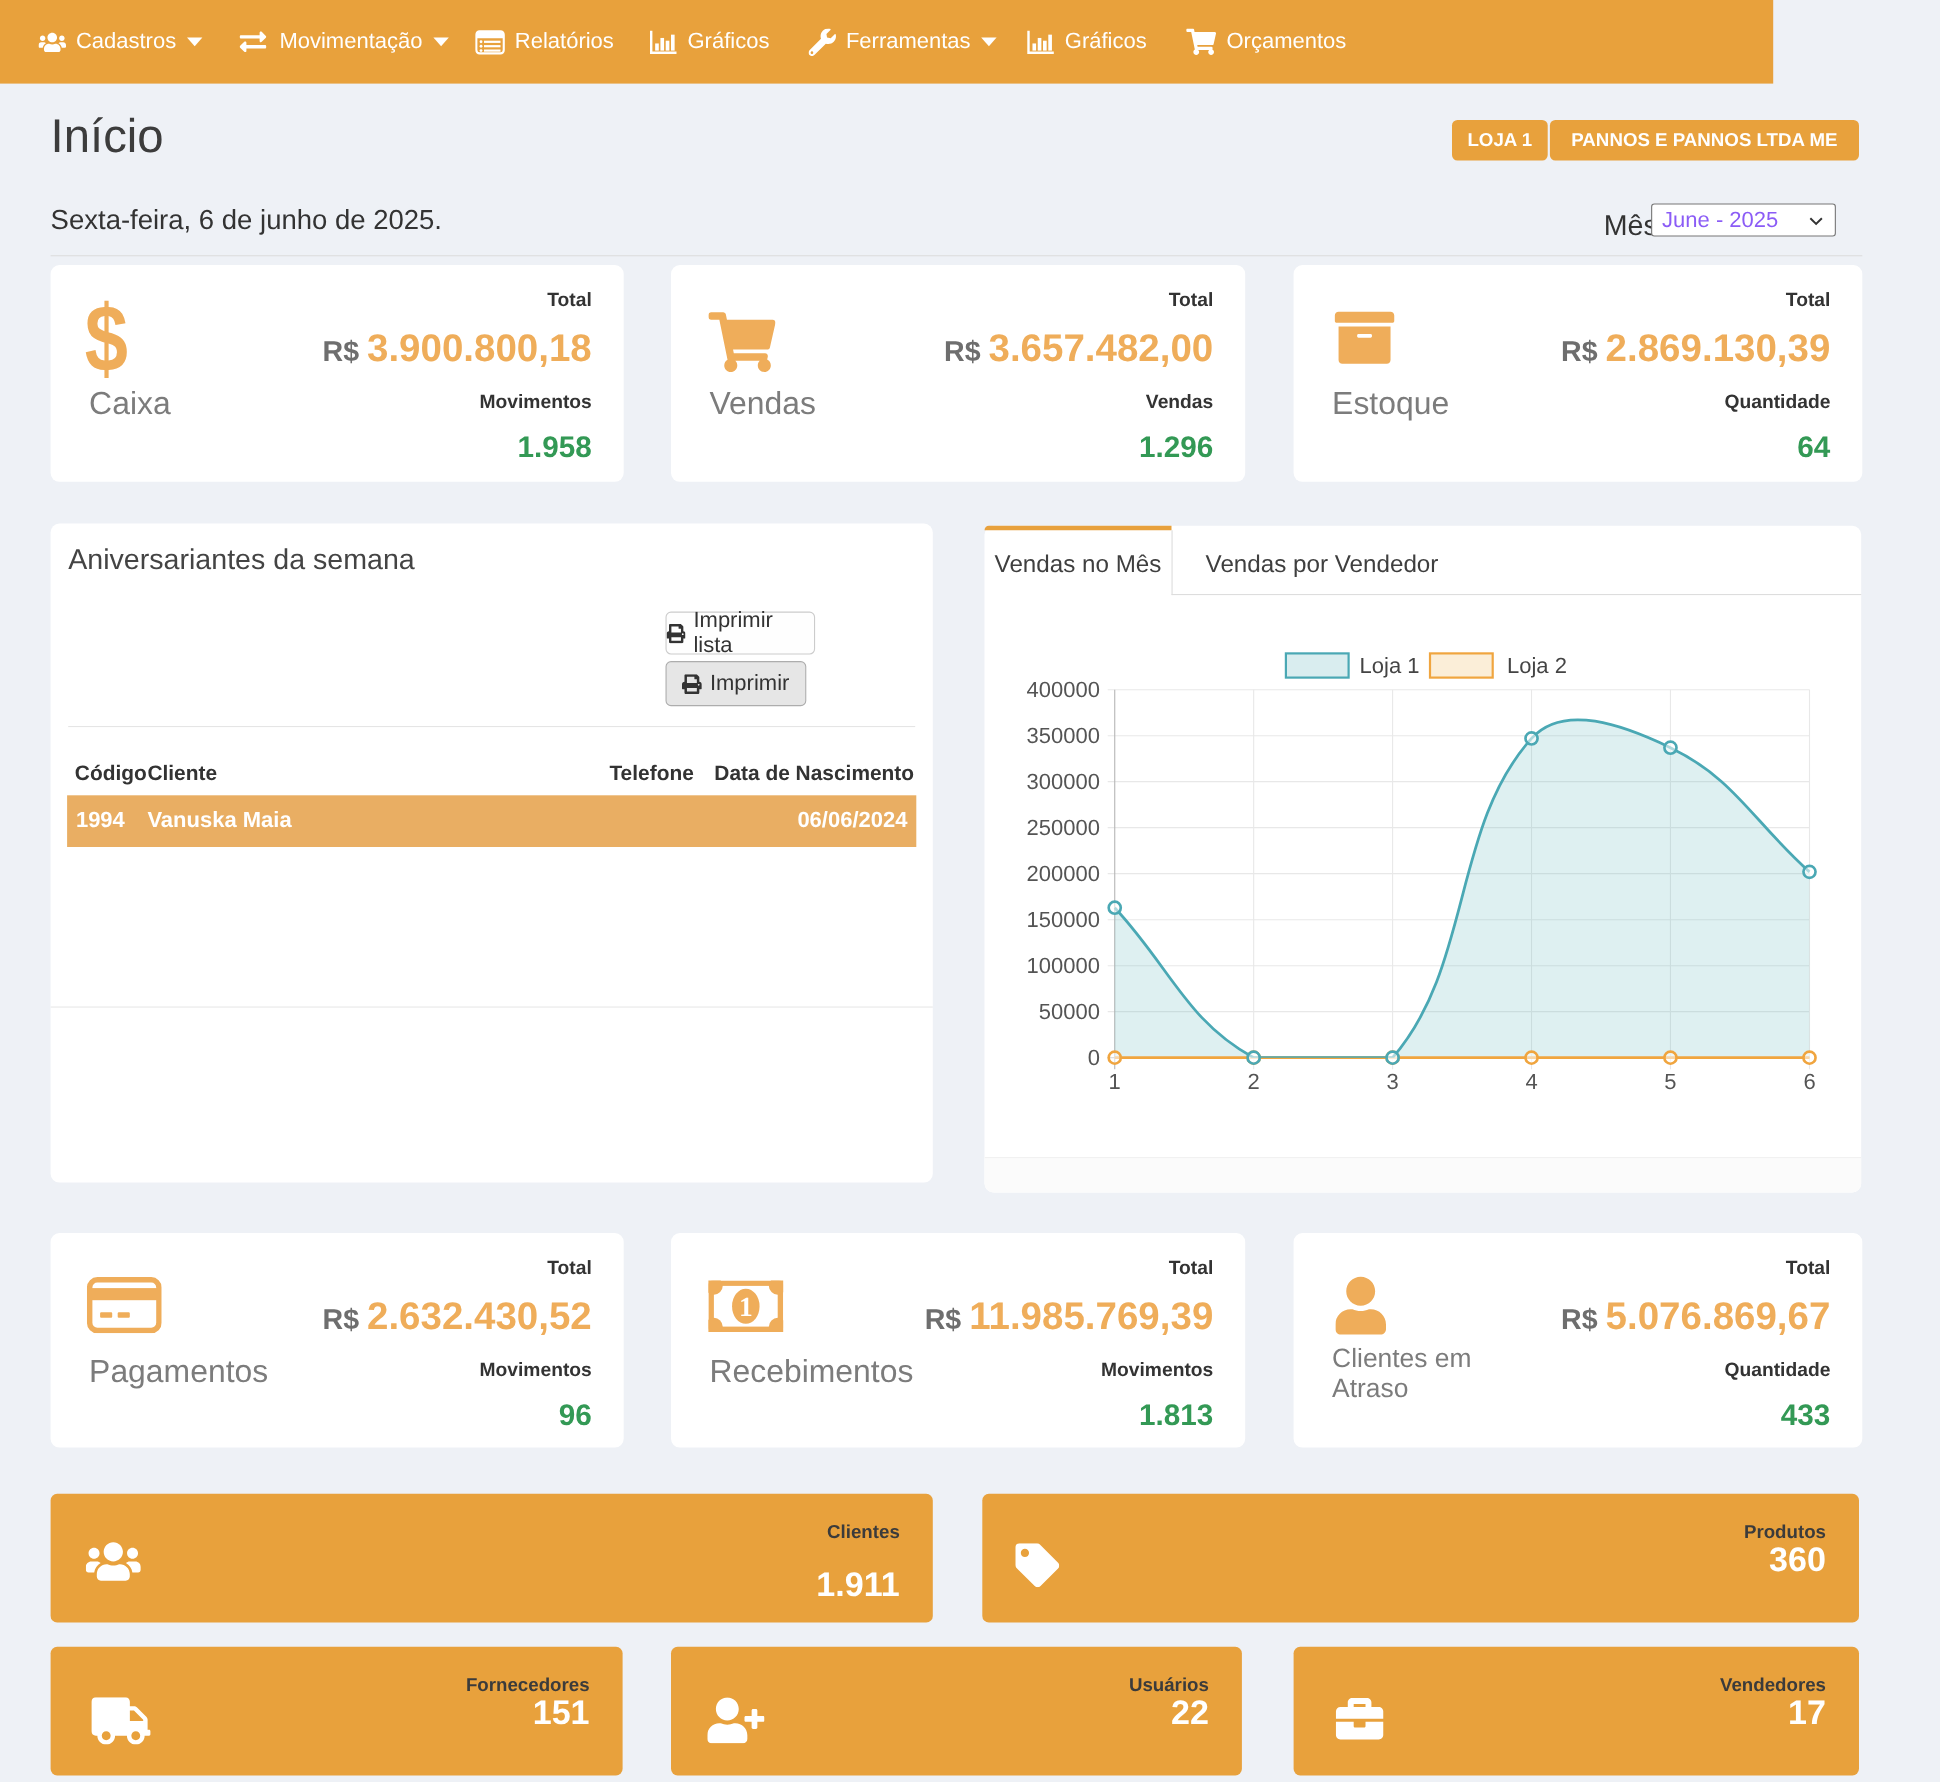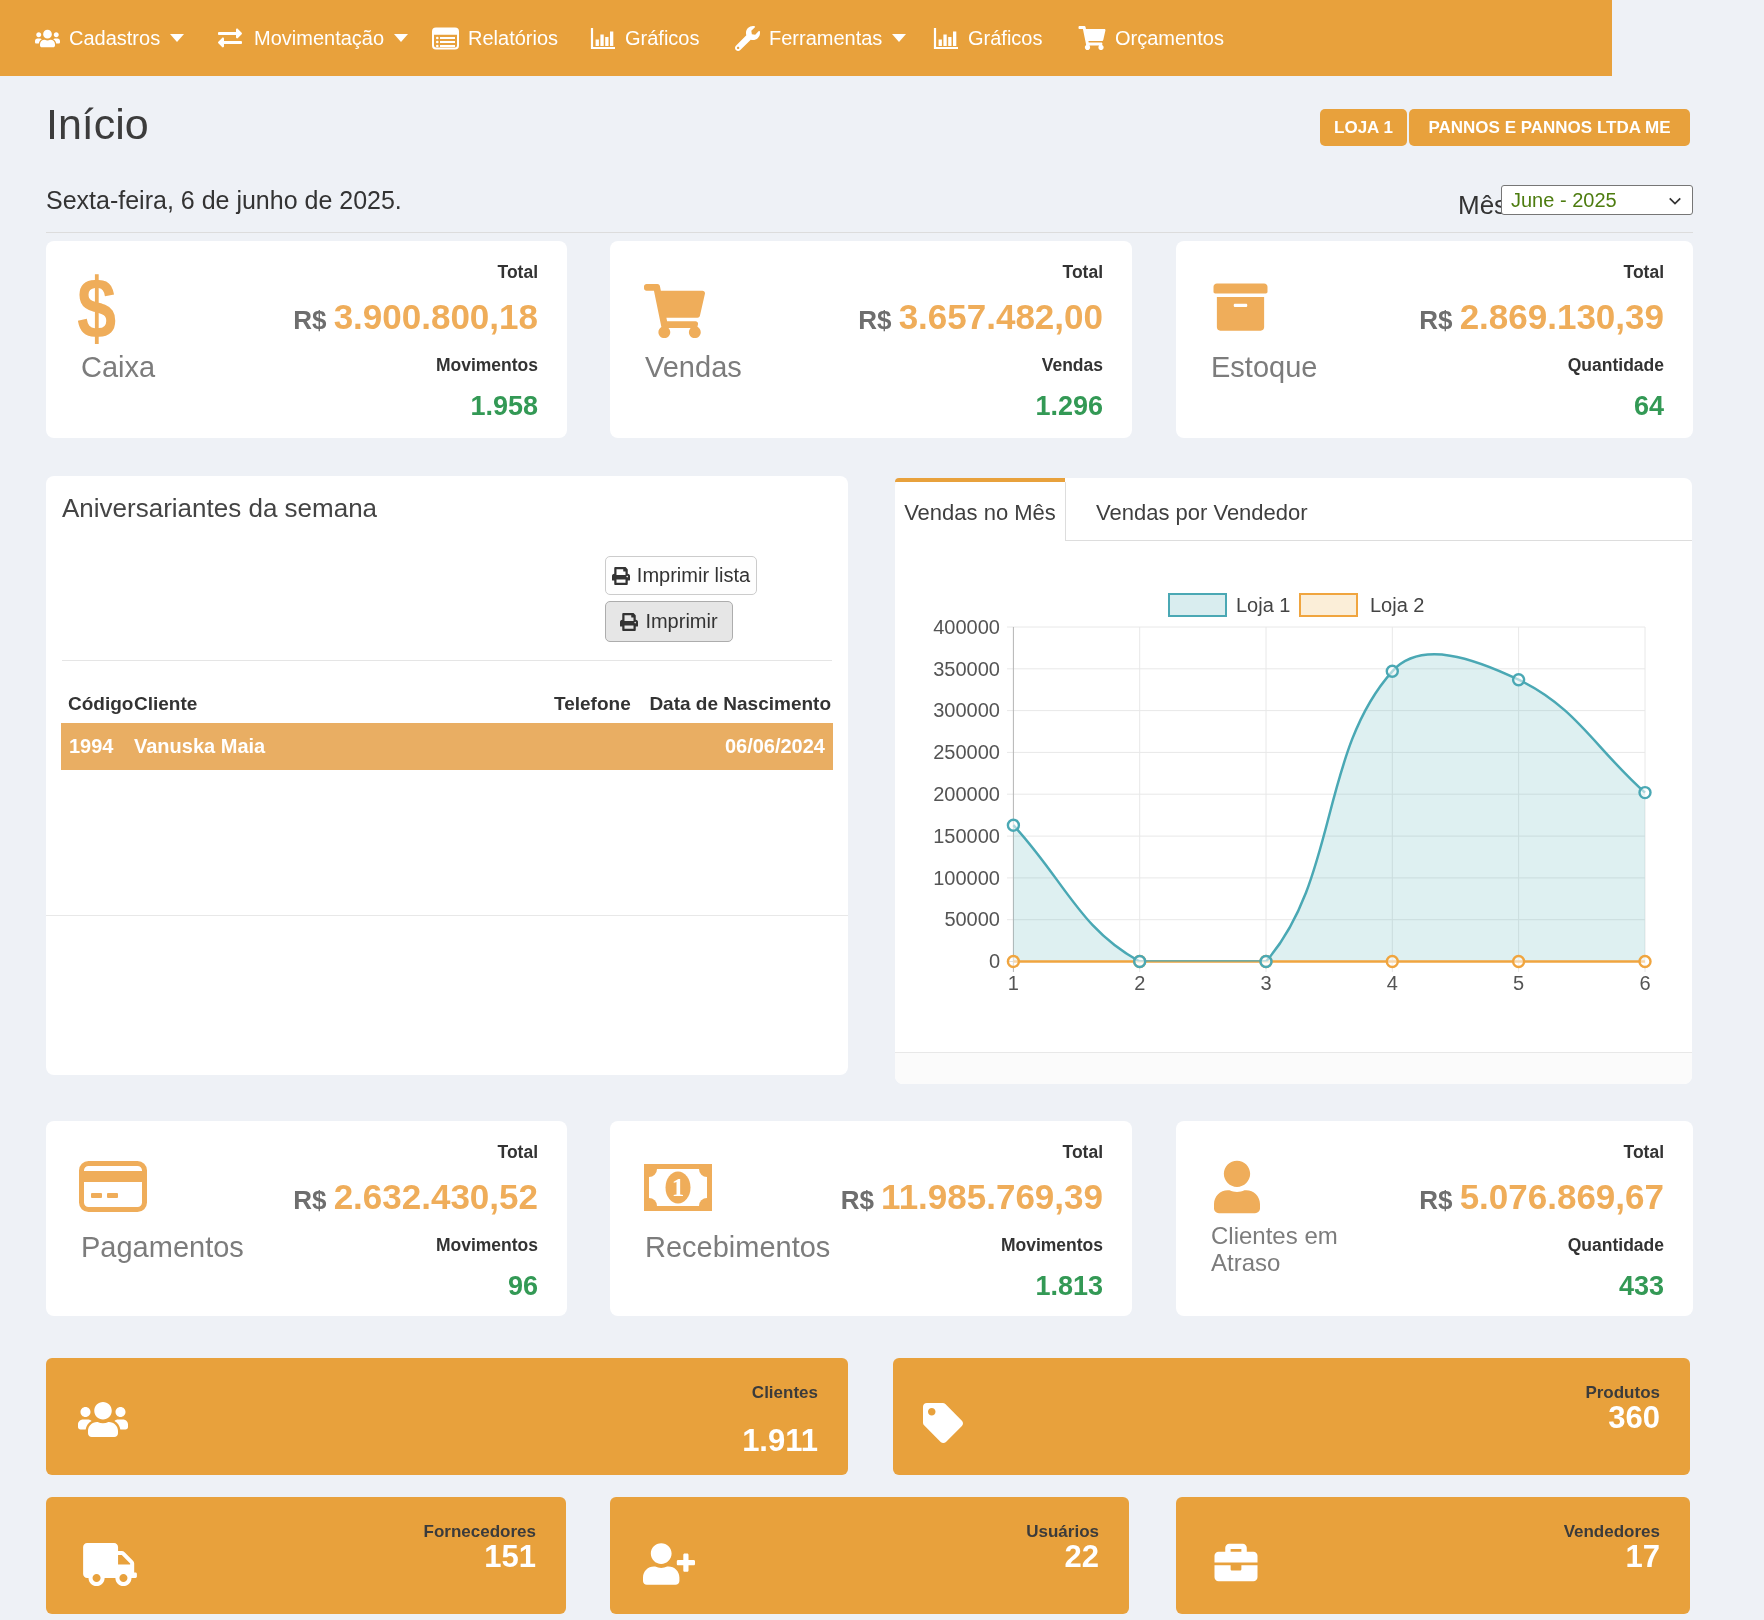--- a/index.html
+++ b/index.html
@@ -9,21 +9,21 @@
   
   .navbar { position:absolute; left:0; top:0; width:1612px; height:76px; background:#e8a13c; overflow:hidden; }
   .navitem { position:absolute; top:0; height:76px; display:flex; align-items:center; color:#fff; font-size:20px; white-space:nowrap; }
   .navitem svg { margin-right:9px; }
   .caret { display:inline-block; width:0; height:0; border-left:7px solid transparent; border-right:7px solid transparent; border-top:8px solid #fff; margin-left:10px; }
   
   .h1 { position:absolute; left:46px; top:100px; font-size:43px; color:#3c3c3c; }
   .btn-orange { position:absolute; top:109px; height:37px; background:#e8a13c; color:#fff; font-weight:bold; font-size:17px; border-radius:5px; display:flex; align-items:center; justify-content:center; }
   .daterow { position:absolute; left:46px; top:186px; font-size:25px; color:#333; }
   .meslbl { position:absolute; left:1462px; top:190px; font-size:26px; color:#333; }
-  .messel { position:absolute; left:1501px; top:185px; width:192px; height:30px; background:#fff; border:1px solid #767676; border-radius:3px; font-size:20px; color:#4d7c0f; display:flex; align-items:center; padding-left:9px; }
+  .messel { position:absolute; left:1501px; top:185px; width:168px; height:30px; background:#fff; border:1px solid #767676; border-radius:3px; font-size:20px; color:#8b5cf6; display:flex; align-items:center; padding-left:9px; }
   .messel .chev { position:absolute; right:10px; top:8px; width:14px; height:14px; }
   .hr1 { position:absolute; left:46px; top:232px; width:1647px; border-top:1px solid #dcdcdc; }
   
   .card { position:absolute; background:#fff; border-radius:8px; }
   .card .icon { position:absolute; left:35px; }
   .card .lbl { position:absolute; left:35px; font-size:29px; color:#7c7c7c; }
   .rt { position:absolute; right:29px; text-align:right; white-space:nowrap; }
   .rt1 { top:21px; } .rt2 { top:56px; } .rt3 { top:114px; } .rt4 { top:150px; }
   .lblrow { top:110px; }
   .t-small { font-size:17.5px; font-weight:bold; color:#333; }
@@ -145,21 +145,21 @@
     </div>
     <div class="lbl lblrow">Estoque</div>
     <div class="rt rt1 t-small">Total</div>
     <div class="rt rt2"><span class="t-rs">R$ </span><span class="t-num">2.869.130,39</span></div>
     <div class="rt rt3 t-small">Quantidade</div>
     <div class="rt rt4 t-green">64</div>
   </div>
 
   <div class="panel" style="left:46px; top:476px; width:802px; height:599px;" id="panel-aniv">
     <div class="abs" style="left:16px; top:17px; font-size:26px; color:#444;">Aniversariantes da semana</div>
-    <div class="abs" style="left:559px; top:80px; width:152px; height:39px; background:#fefefe; border:1px solid #ccc; border-radius:5px; display:flex; align-items:center; justify-content:center; font-size:20px; color:#333;">
+    <div class="abs" style="left:559px; top:80px; width:136px; height:39px; background:#fefefe; border:1px solid #ccc; border-radius:5px; display:flex; align-items:center; justify-content:center; font-size:20px; color:#333;">
       <svg width="18" height="18" viewBox="0 0 512 512" fill="#333" style="margin-right:7px;">
         <path d="M448 192V77.25c0-8.49-3.37-16.62-9.37-22.63L393.37 9.37c-6-6-14.14-9.37-22.63-9.37H96C78.33 0 64 14.33 64 32v160c-35.35 0-64 28.65-64 64v112c0 8.84 7.16 16 16 16h48v96c0 17.67 14.33 32 32 32h320c17.67 0 32-14.33 32-32v-96h48c8.84 0 16-7.16 16-16V256c0-35.35-28.65-64-64-64zm-64 256H128v-96h256v96zm0-224H128V64h192v48c0 8.84 7.16 16 16 16h48v96zm48 72c-13.25 0-24-10.75-24-24 0-13.26 10.75-24 24-24s24 10.74 24 24c0 13.25-10.75 24-24 24z"></path>
       </svg>
       Imprimir lista</div>
     <div class="abs" style="left:559px; top:125px; width:128px; height:41px; background:#e6e6e6; border:1px solid #adadad; border-radius:5px; display:flex; align-items:center; justify-content:center; font-size:20px; color:#333;">
       <svg width="18" height="18" viewBox="0 0 512 512" fill="#333" style="margin-right:7px;">
         <path d="M448 192V77.25c0-8.49-3.37-16.62-9.37-22.63L393.37 9.37c-6-6-14.14-9.37-22.63-9.37H96C78.33 0 64 14.33 64 32v160c-35.35 0-64 28.65-64 64v112c0 8.84 7.16 16 16 16h48v96c0 17.67 14.33 32 32 32h320c17.67 0 32-14.33 32-32v-96h48c8.84 0 16-7.16 16-16V256c0-35.35-28.65-64-64-64zm-64 256H128v-96h256v96zm0-224H128V64h192v48c0 8.84 7.16 16 16 16h48v96zm48 72c-13.25 0-24-10.75-24-24 0-13.26 10.75-24 24-24s24 10.74 24 24c0 13.25-10.75 24-24 24z"></path>
       </svg>
       Imprimir</div>
     <div class="abs" style="left:16px; top:184px; width:770px; border-top:1px solid #e5e5e5;"></div>

